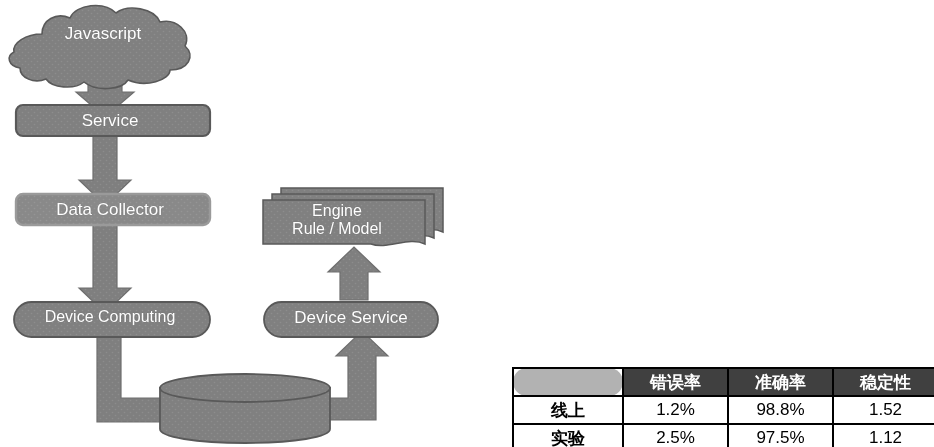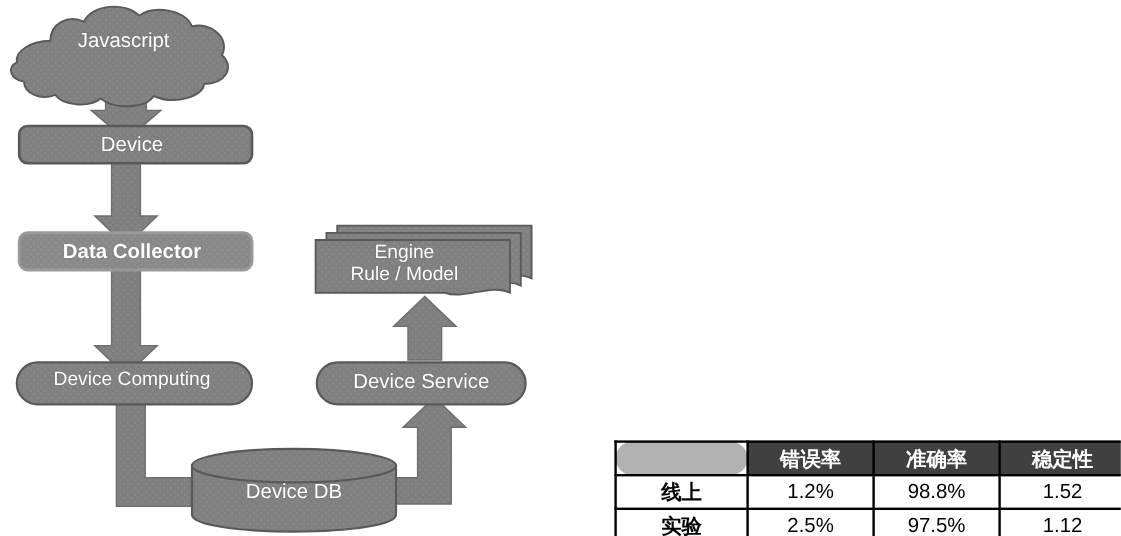--- a/index.html
+++ b/index.html
@@ -35,21 +35,21 @@
     color: #ffffff;
     text-align: center;
     line-height: 1.15;
     white-space: pre;
     text-shadow: 0 0 1px rgba(0,0,0,0.25);
     pointer-events: none;
   }
 
   .lbl-javascript { left: 18px;  top: 24px;  width: 170px; font-size: 17px; }
   .lbl-gateway    { left: 10px;  top: 111px; width: 200px; font-size: 17px; }
-  .lbl-collector  { left: 10px;  top: 200px; width: 200px; font-size: 17px; font-weight: bold; }
+  .lbl-collector  { left: 10px;  top: 200px; width: 200px; font-size: 17px; }
   .lbl-devcomp    { left: 10px;  top: 308px; width: 200px; font-size: 16px; }
   .lbl-devsvc     { left: 262px; top: 308px; width: 178px; font-size: 17px; }
   .lbl-devdb      { left: 152px; top: 400px; width: 186px; font-size: 17px; }
   .lbl-engine     { left: 262px; top: 202px; width: 150px; font-size: 16px; }
 
   
   .metrics-table {
     position: absolute;
     left: 512px;
     top: 367px;
@@ -173,25 +173,24 @@
     </g>
 
     <g>
       <path d="M 281,188 L 443,188 L 443,232 C 427,224 405,238 389,232 L 281,232 Z" fill="url(#dots)" stroke="#595959" stroke-width="1.5"></path>
       <path d="M 272,194 L 434,194 L 434,238 C 418,230 396,244 380,238 L 272,238 Z" fill="url(#dots)" stroke="#595959" stroke-width="1.5"></path>
       <path d="M 263,200 L 425,200 L 425,244 C 409,236 387,250 371,244 L 263,244 Z" fill="url(#dots)" stroke="#595959" stroke-width="1.5"></path>
     </g>
   </svg>
 
   <div class="node-label lbl-javascript">Javascript</div>
-  <div class="node-label lbl-gateway">Device</div>
+  <div class="node-label lbl-gateway">Service</div>
   <div class="node-label lbl-collector">Data Collector</div>
   <div class="node-label lbl-devcomp">Device Computing</div>
   <div class="node-label lbl-devsvc">Device Service</div>
-  <div class="node-label lbl-devdb">Device DB</div>
   <div class="node-label lbl-engine">Engine
 Rule / Model</div>
 
   <table class="metrics-table">
     <thead>
       <tr>
         <th class="corner col-label"></th>
         <th class="col-data">错误率</th>
         <th class="col-data">准确率</th>
         <th class="col-data">稳定性</th>

